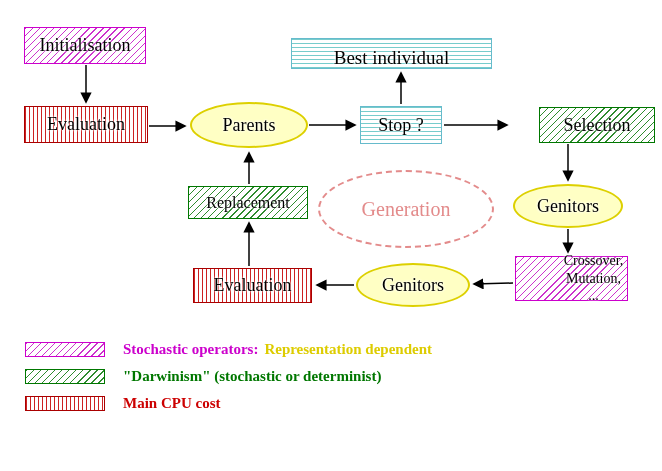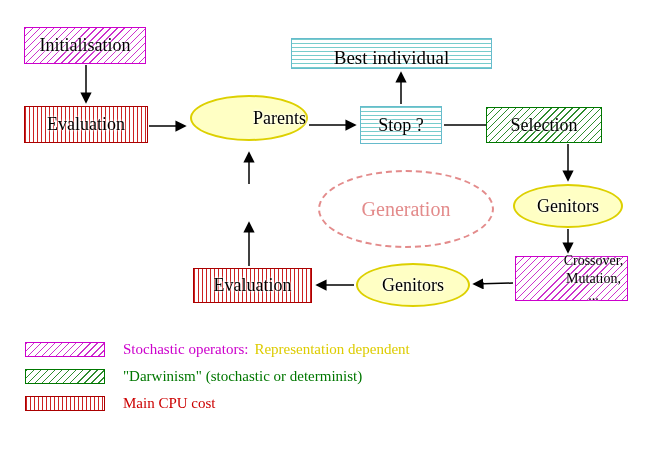--- a/index.html
+++ b/index.html
@@ -33,41 +33,41 @@
     background-image:repeating-linear-gradient(180deg,#77cccc 0,#77cccc 1px,transparent 1px,transparent 4px);
   }
 
   .ellipse { border-radius:50%; border:2px solid #ddd000; background:#ffffc4; }
   .gen-ellipse { border-radius:50%; border:2px dashed #e38b8b; background:transparent; }
   .gen-ellipse .lbl { color:#e38b8b; font-size:20px; text-shadow:none; }
 
   
   #n-init        { left:24px;  top:27px;  width:122px; height:37px; }
   #n-eval-top    { left:24px;  top:106px; width:124px; height:37px; }
-  #n-parents     { left:190px; top:95px; width:118px; height:46px;justify-content:flex-end; }
+  #n-parents     { left:190px; top:102px; width:118px; height:46px; }
   #n-stop        { left:360px; top:106px; width:82px;  height:38px; }
   #n-best        { left:291px; top:38px;  width:201px; height:31px; }
-  #n-selection   { left:486px; top:107px; width:116px; height:36px; }
+  #n-selection   { left:539px; top:107px; width:116px; height:36px; }
   #n-replacement { left:188px; top:186px; width:120px; height:33px; }
   #n-generation  { left:318px; top:170px; width:176px; height:78px; }
   #n-genitors    { left:513px; top:184px; width:110px; height:44px;align-items:center; }
   #n-crossover   { left:515px; top:256px; width:113px; height:45px;padding-left:44px; }
   #n-offspring   { left:356px; top:263px; width:114px; height:44px; }
   #n-eval-bottom { left:193px; top:268px; width:119px; height:35px; }
   #n-best .lbl { font-size:19px;margin-top:8px; }
   #n-replacement .lbl { font-size:16px; }
 
   
   .legend {
     position:absolute; left:25px; top:340px; z-index:2;
     display:flex; flex-direction:column; gap:9px;
   }
   .legend-row { display:flex; align-items:center; height:18px; }
   .swatch { width:80px; height:15px; box-sizing:border-box; display:inline-block; }
-  .legend-text { margin-left:18px; font-size:15px; font-weight:normal; white-space:pre; }
+  .legend-text { margin-left:18px; font-size:15px; font-weight:bold; white-space:pre; }
   .t-magenta { color:#cc00cc; }
   .t-yellow  { color:#ddcc00; margin-left:6px; }
   .t-green   { color:#007700; }
   .t-red     { color:#cc0000;text-align:center; }
   .t-cyan    { color:#66cccc; }
 </style>
 </head>
 <body>
 
 <div class="canvas">
@@ -108,20 +108,23 @@
   </div>
 
   <div id="n-best" class="node stripe-cyan">
     <span class="lbl">Best individual</span>
   </div>
 
   <div id="n-selection" class="node hatch-green">
     <span class="lbl">Selection</span>
   </div>
 
+  <div id="n-replacement" class="node hatch-green">
+    <span class="lbl">Replacement</span>
+  </div>
 
   <div id="n-generation" class="node gen-ellipse">
     <span class="lbl">Generation</span>
   </div>
 
   <div id="n-genitors" class="node ellipse">
     <span class="lbl">Genitors</span>
   </div>
 
   <div id="n-crossover" class="node hatch-magenta">

